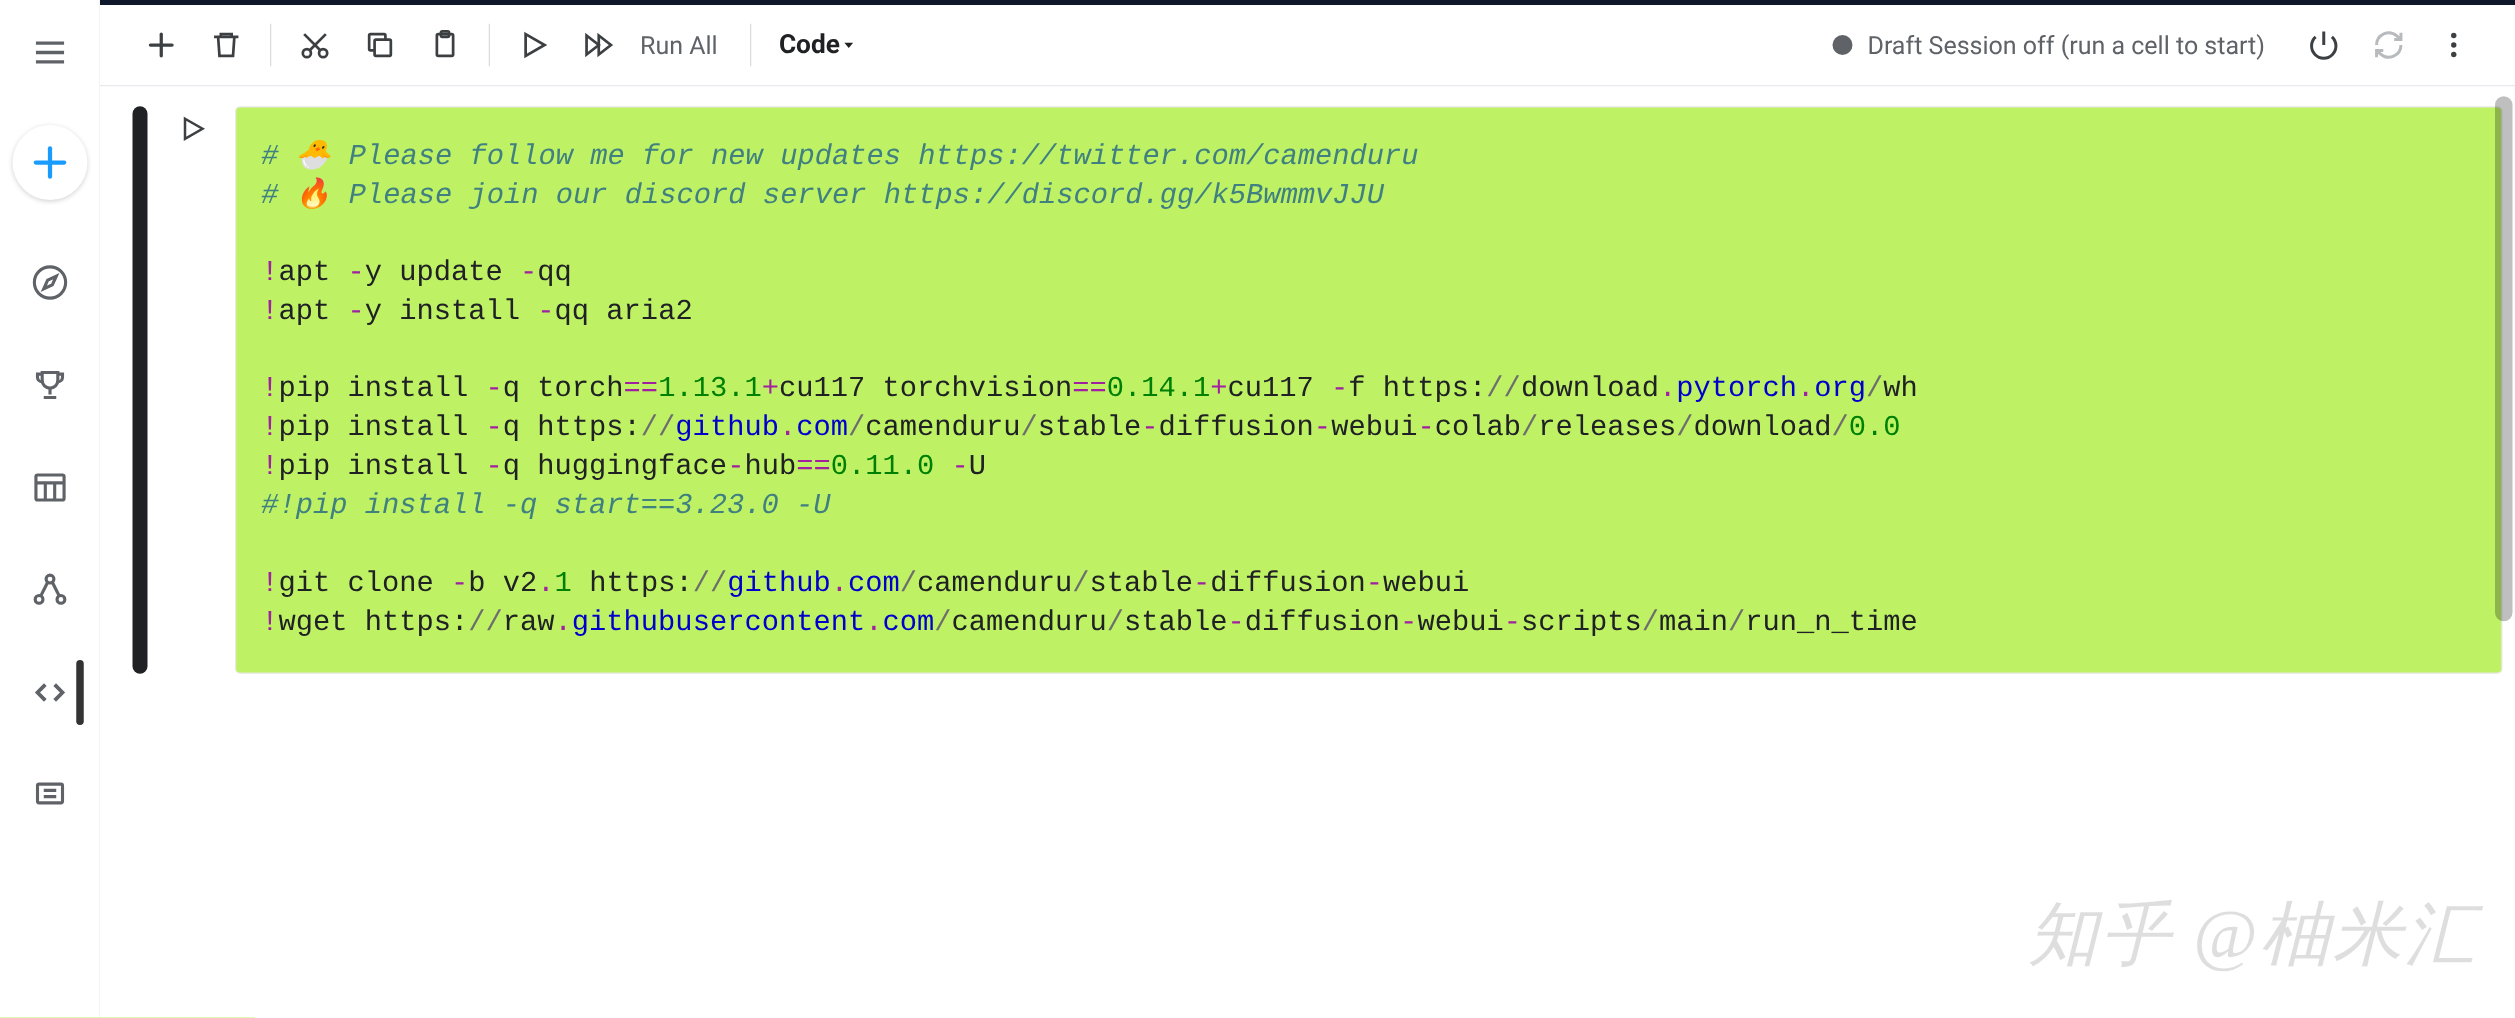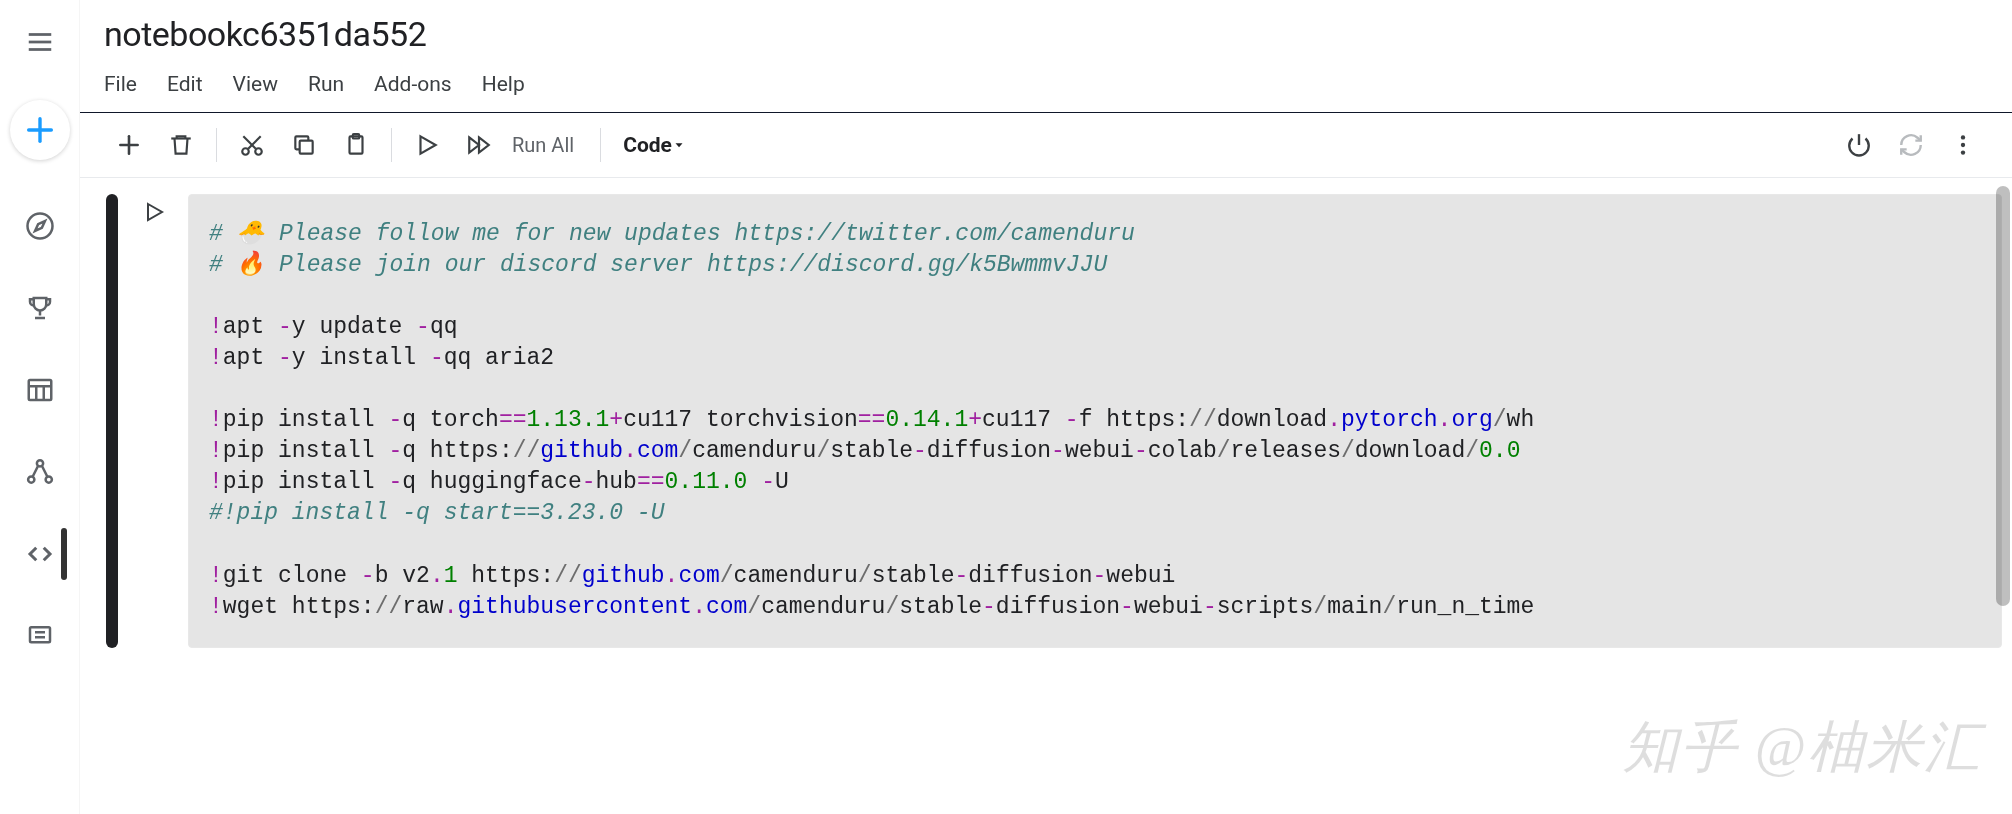--- a/index.html
+++ b/index.html
@@ -68,21 +68,21 @@
     gap: 30px;
     padding: 18px 0 16px 0;
     font-size: 21px;
     color: #3c4043;
   }
   .menubar span { cursor: pointer; }
   .toolbar {
     display: flex;
     align-items: center;
     padding: 10px 24px;
-    border-top: 1px solid #0f172a;
+    border-top: 4px solid #0f172a;
     border-bottom: 1px solid #e8eaed;
     gap: 2px;
   }
   .tbtn {
     width: 50px; height: 44px;
     display:flex; align-items:center; justify-content:center;
     color: #3c4043;
     cursor: pointer;
     border-radius: 4px;
   }
@@ -118,21 +118,21 @@
     margin-right: 24px;
   }
   .run-gutter {
     width: 46px; padding-top: 6px;
     color: #3c4043; cursor:pointer;
     flex-shrink:0;
   }
   .run-gutter svg { width: 24px; height:24px; }
   .code-cell {
     flex:1;
-    background: #e5e5e5;
+    background: #bef264;
     border: 1px solid #e8e8e8;
     border-radius: 4px;
     padding: 24px 20px;
     font-family: "SFMono-Regular", Consolas, "Liberation Mono", Menlo, monospace;
     font-size: 23px;
     line-height: 1.35;
     white-space: pre;
     overflow-x: hidden;
     min-width: 0;
   }
@@ -217,31 +217,20 @@
   <div class="rail-btn">
     <svg viewBox="0 0 24 24" fill="none" stroke="currentColor" stroke-width="2">
         <rect x="4" y="5" width="16" height="12" rx="1"></rect>
         <line x1="8" y1="9" x2="16" y2="9"></line>
         <line x1="8" y1="13" x2="16" y2="13"></line>
       </svg>
   </div>
 </div>
 
 <div class="main">
-  <div class="header">
-    <div class="title">notebookc6351da552</div>
-    <div class="menubar">
-      <span>File</span>
-      <span>Edit</span>
-      <span>View</span>
-      <span>Run</span>
-      <span>Add-ons</span>
-      <span>Help</span>
-    </div>
-  </div>
 
   <div class="toolbar">
     <div class="tbtn">
       <svg viewBox="0 0 24 24" fill="none" stroke="currentColor" stroke-width="2.4" stroke-linecap="round">
           <line x1="12" y1="4" x2="12" y2="20"></line>
           <line x1="4" y1="12" x2="20" y2="12"></line>
         </svg>
     </div>
     <div class="tbtn">
       <svg viewBox="0 0 24 24" fill="none" stroke="currentColor" stroke-width="2">
@@ -287,20 +276,24 @@
     <div class="tsep"></div>
     <div class="celltype">
       <span>Code</span>
       <svg width="14" height="14" viewBox="0 0 24 24" fill="currentColor">
           <polygon points="6,9 18,9 12,16"></polygon>
         </svg>
     </div>
 
     <div class="spacer"></div>
 
+    <div class="session">
+      <div class="dot"></div>
+      <span>Draft Session off (run a cell to start)</span>
+    </div>
     <div class="tbtn" style="margin-left:20px">
       <svg viewBox="0 0 24 24" fill="none" stroke="currentColor" stroke-width="2.2">
           <path d="M18 6a9 9 0 1 1-12 0"></path>
           <line x1="12" y1="2" x2="12" y2="12"></line>
         </svg>
     </div>
     <div class="tbtn" style="color:#b8bbbe">
       <svg viewBox="0 0 24 24" fill="none" stroke="currentColor" stroke-width="2.2">
           <path d="M3 12a9 9 0 0 1 15-6.7L21 8"></path>
           <path d="M21 12a9 9 0 0 1-15 6.7L3 16"></path>

